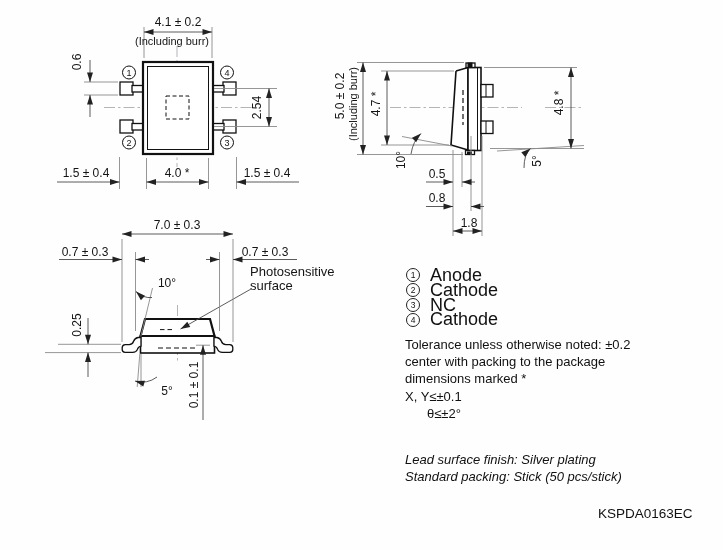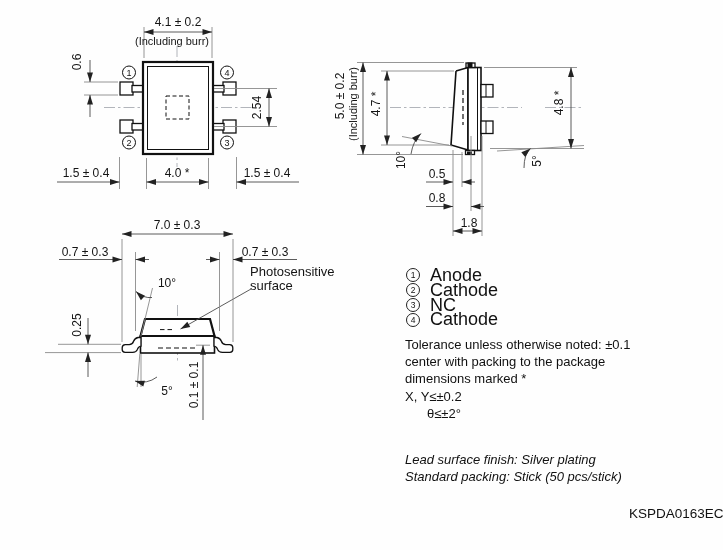--- a/index.html
+++ b/index.html
@@ -30,21 +30,21 @@
   .legend-row { display:flex; align-items:center; height:14.8px; }
   .pin-circle {
     display:inline-flex; align-items:center; justify-content:center;
     width:12px; height:12px; border:1px solid #222; border-radius:50%;
     font-size:8.5px; line-height:1; margin-right:10px; flex:0 0 auto;
   }
   .legend-label { font-size:18px; }
   .notes { position:absolute; left:405px; top:336px; font-size:13px; line-height:17.2px; }
   .notes .indent { padding-left:22px; }
   .packing { position:absolute; left:405px; top:451px; font-size:13px; line-height:17.2px;font-style:italic; }
-  .doccode { position:absolute; left:598px; top:506px; width:92px; text-align:right; font-size:13.5px;margin-left:31px; }
+  .doccode { position:absolute; left:598px; top:506px; width:92px; text-align:right; font-size:13.5px; }
 </style>
 </head>
 <body>
 
 <div id="stage">
 
 <svg width="723" height="550" viewBox="0 0 723 550">
   <defs>
     <marker id="ae" orient="auto" markerUnits="userSpaceOnUse" markerWidth="11" markerHeight="8" refX="10" refY="4">
       <path d="M0.5,1 L10,4 L0.5,7 Z" fill="#222"></path>
@@ -242,24 +242,24 @@
       <span class="pin-circle">3</span>
       <span class="legend-label">NC</span>
     </div>
     <div class="legend-row">
       <span class="pin-circle">4</span>
       <span class="legend-label">Cathode</span>
     </div>
   </div>
 
   <div class="notes">
-    <div>Tolerance unless otherwise noted: ±0.1</div>
+    <div>Tolerance unless otherwise noted: ±0.2</div>
     <div>center with packing to the package</div>
     <div>dimensions marked *</div>
-    <div>X, Y≤±0.2</div>
+    <div>X, Y≤±0.1</div>
     <div class="indent">θ≤±2°</div>
   </div>
 
   <div class="packing">
     <div>Lead surface finish: Silver plating</div>
     <div>Standard packing: Stick (50 pcs/stick)</div>
   </div>
 
   <div class="doccode">KSPDA0163EC</div>
 

